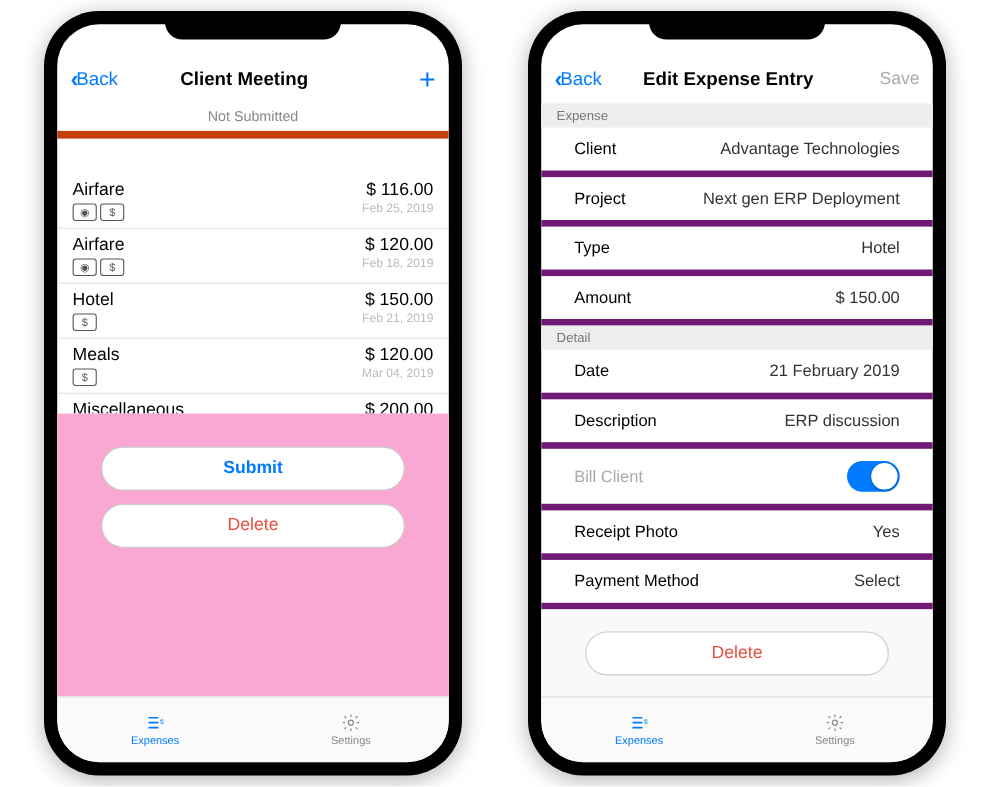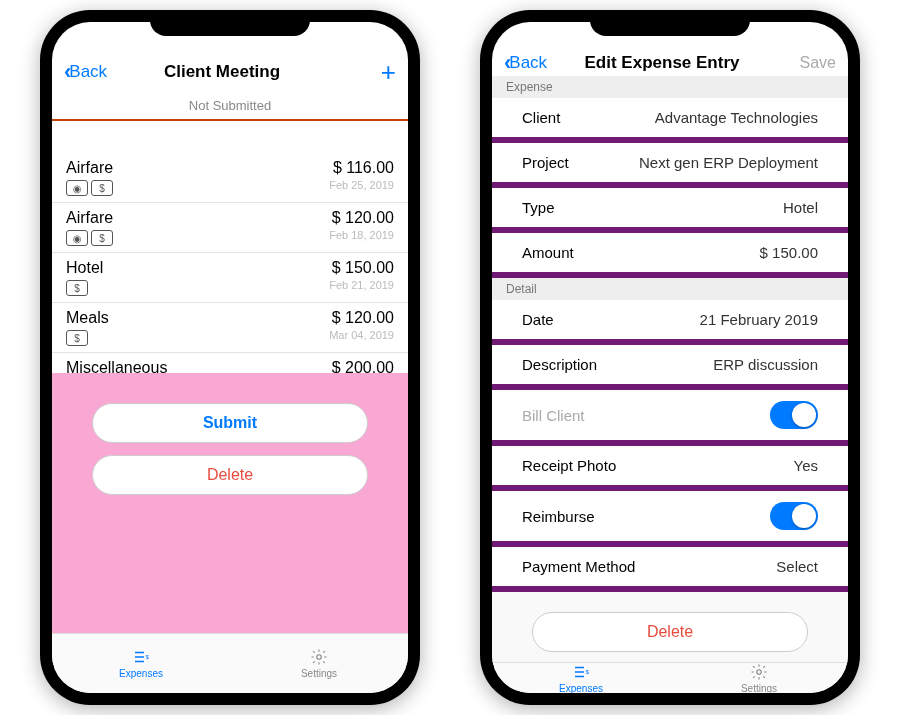--- a/index.html
+++ b/index.html
@@ -81,21 +81,21 @@
   .nav-right.save {
     color: #aaa;
     font-size: 16px;
     font-weight: 400;
   }
   .status-sub {
     text-align: center;
     font-size: 13px;
     color: #888;
     padding: 4px 0 6px;
-    border-bottom: 2px solid #c2410c;
+    border-bottom: 7px solid #c2410c;
   }
   .list { flex: 1; overflow: hidden; margin-top: 32px; }
   .row {
     display: flex;
     justify-content: space-between;
     align-items: flex-start;
     padding: 6px 14px 4px;
     border-bottom: 1px solid #e3e3e3;
     min-height: 50px;
   }
@@ -355,26 +355,20 @@
       <span class="label muted">Bill Client</span>
       <div class="toggle blue">
           <div class="knob"></div>
         </div>
     </div>
     <div class="form-row">
       <span class="label">Receipt Photo</span>
       <span class="value">Yes</span>
     </div>
     <div class="form-row">
-      <span class="label">Reimburse</span>
-      <div class="toggle blue">
-          <div class="knob"></div>
-        </div>
-    </div>
-    <div class="form-row">
       <span class="label">Payment Method</span>
       <span class="value">Select</span>
     </div>
 
     <div class="delete-wrap" style="flex:1">
       <div class="pill-btn danger">Delete</div>
     </div>
 
     <div class="tabbar">
       <div class="tab active">

